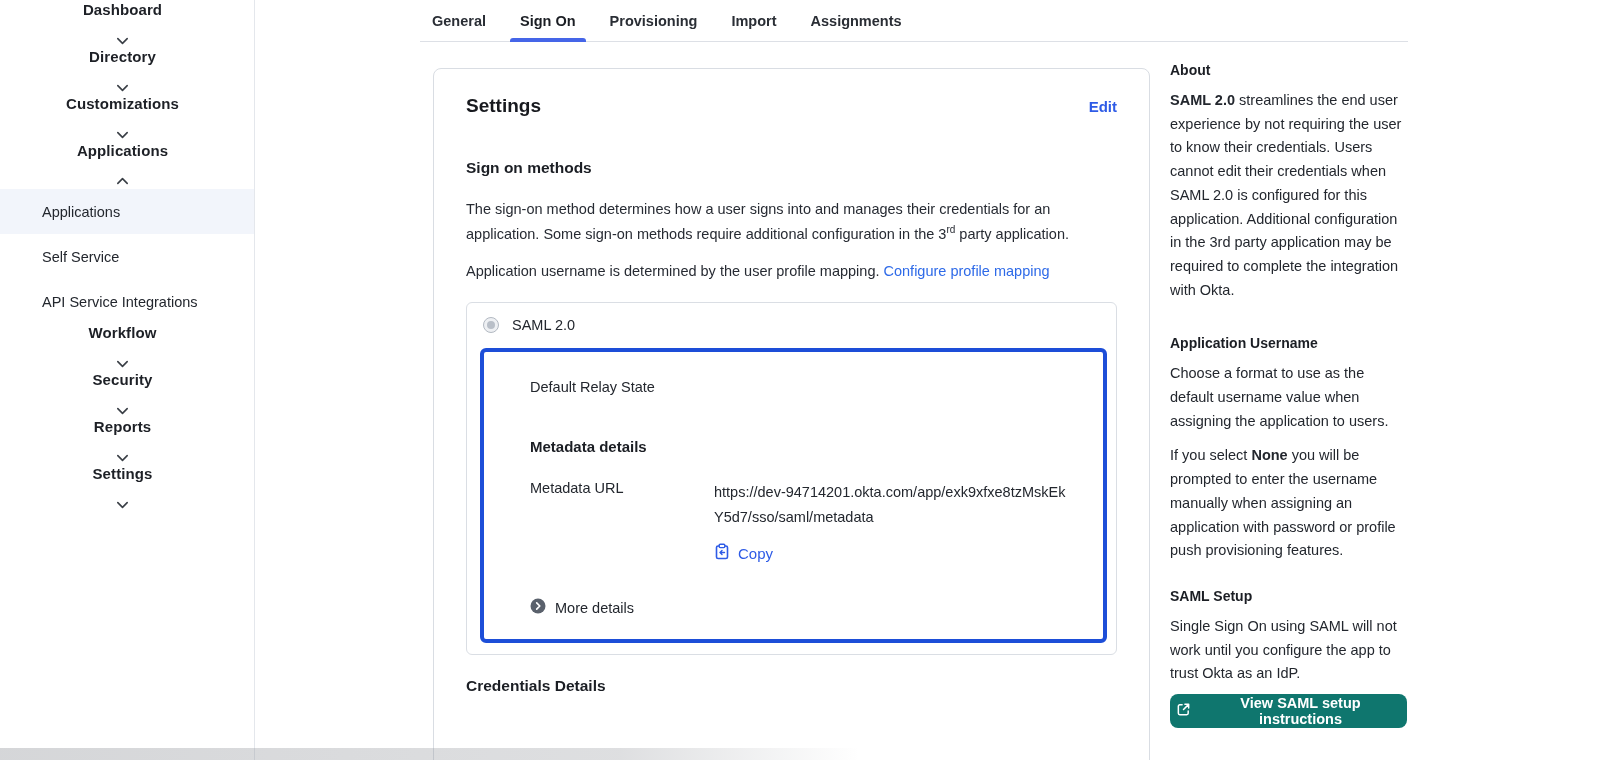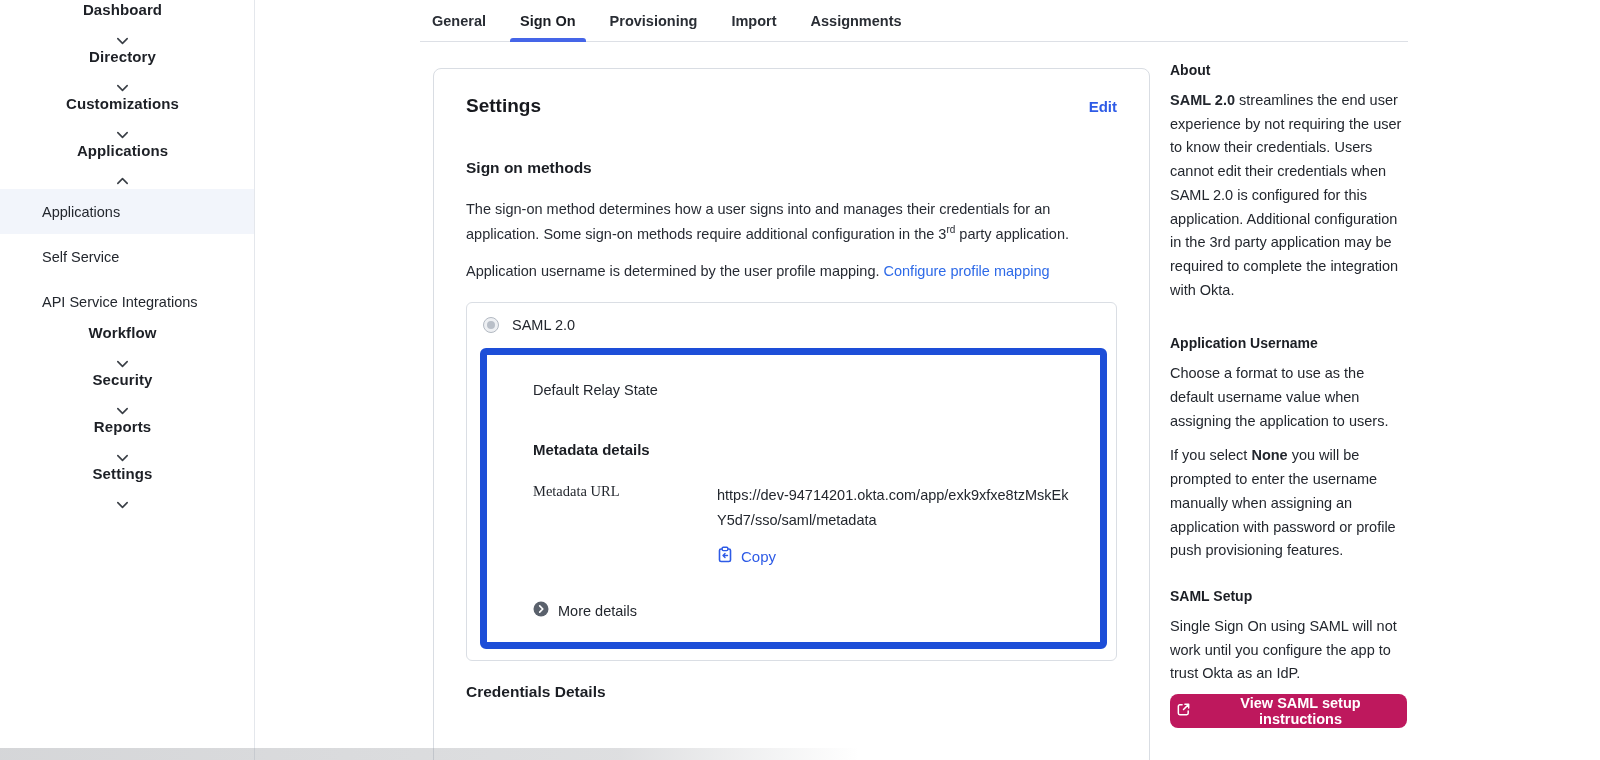--- a/index.html
+++ b/index.html
@@ -40,42 +40,42 @@
   p.body.second{margin-top:12px;}
   p.body sup{font-size:10px;line-height:0;}
   a.inline-link{color:#2e6ae8;text-decoration:none;cursor:pointer;}
 
   .saml-box{margin-top:18px;border:1px solid #dadee4;border-radius:6px;}
   .radio-row{display:flex;align-items:center;gap:13px;padding:14px 16px 13px 16px;
              font-size:14.5px;color:#23272e;}
   .radio{width:14px;height:14px;border:1.5px solid #b3b9c2;border-radius:50%;
          background:#eef0f3;position:relative;flex:none;}
   .radio::after{content:"";position:absolute;inset:3px;border-radius:50%;background:#b9bfc8;}
-  .saml-inner{margin:2px 9px 11px 13px;border:7px solid #1d4ed8;border-radius:6px;
+  .saml-inner{margin:2px 9px 11px 13px;border:4px solid #1d4ed8;border-radius:6px;
               padding:27px 24px 22px 46px;}
   .relay-label{font-size:14.5px;color:#23272e;}
   .meta-title{margin:43px 0 0 0;font-size:15px;font-weight:700;color:#1b1e24;}
   .meta-row{display:flex;margin-top:25px;}
-  .meta-label{width:184px;flex:none;font-size:14.5px;color:#23272e;font-family:Liberation Serif, serif;}
+  .meta-label{width:184px;flex:none;font-size:14.5px;color:#23272e;}
   .meta-value{width:358px;font-size:14.5px;line-height:25px;color:#23272e;word-break:break-all;}
   .copy-row{margin:13px 0 0 184px;}
   .copy-link{display:inline-flex;align-items:center;gap:8px;font-size:15px;font-weight:400;
              color:#2e5be6;cursor:pointer;text-decoration:none;}
   .more-row{margin-top:34px;display:flex;align-items:center;gap:9px;font-size:14.5px;
             color:#23272e;cursor:pointer;}
   .cred-title{margin:22px 0 0 0;font-size:15.5px;font-weight:700;color:#1b1e24;}
 
   
   .rightpanel{position:absolute;left:1170px;top:62px;width:237px;}
   .help-title{margin:0;font-size:14px;font-weight:700;color:#1b1e24;}
   .help-title.mt1{margin-top:33px;}
   .help-title.mt2{margin-top:25px;}
   .rightpanel p{margin:11px 0 0 0;font-size:14.5px;line-height:23.7px;color:#23272e;}
   .saml-btn{margin-top:8px;width:237px;height:34px;border:none;border-radius:8px;
-            background:#be185d;color:#fff;font-family:"Liberation Sans",sans-serif;
+            background:#0f766e;color:#fff;font-family:"Liberation Sans",sans-serif;
             font-size:14.5px;font-weight:700;display:flex;align-items:center;
             justify-content:center;gap:9px;cursor:pointer;}
 
   .bottom-artifact{position:absolute;left:0;bottom:0;width:860px;height:12px;pointer-events:none;
      background:linear-gradient(to right,rgba(145,148,154,.38),rgba(145,148,154,.30) 72%,rgba(145,148,154,0));}
   b{font-weight:700;}
 </style>
 </head>
 <body>
 

